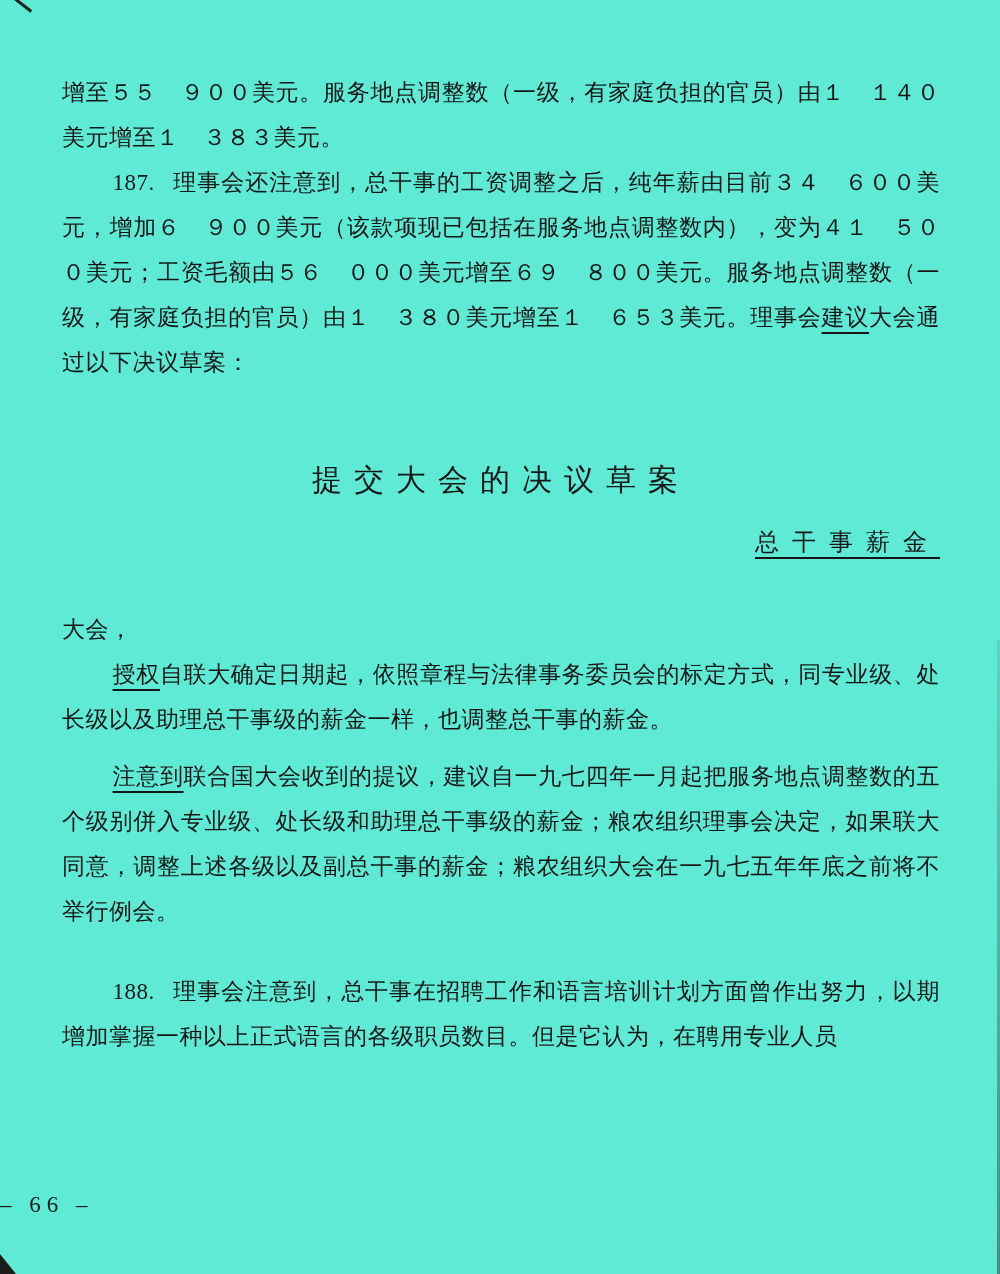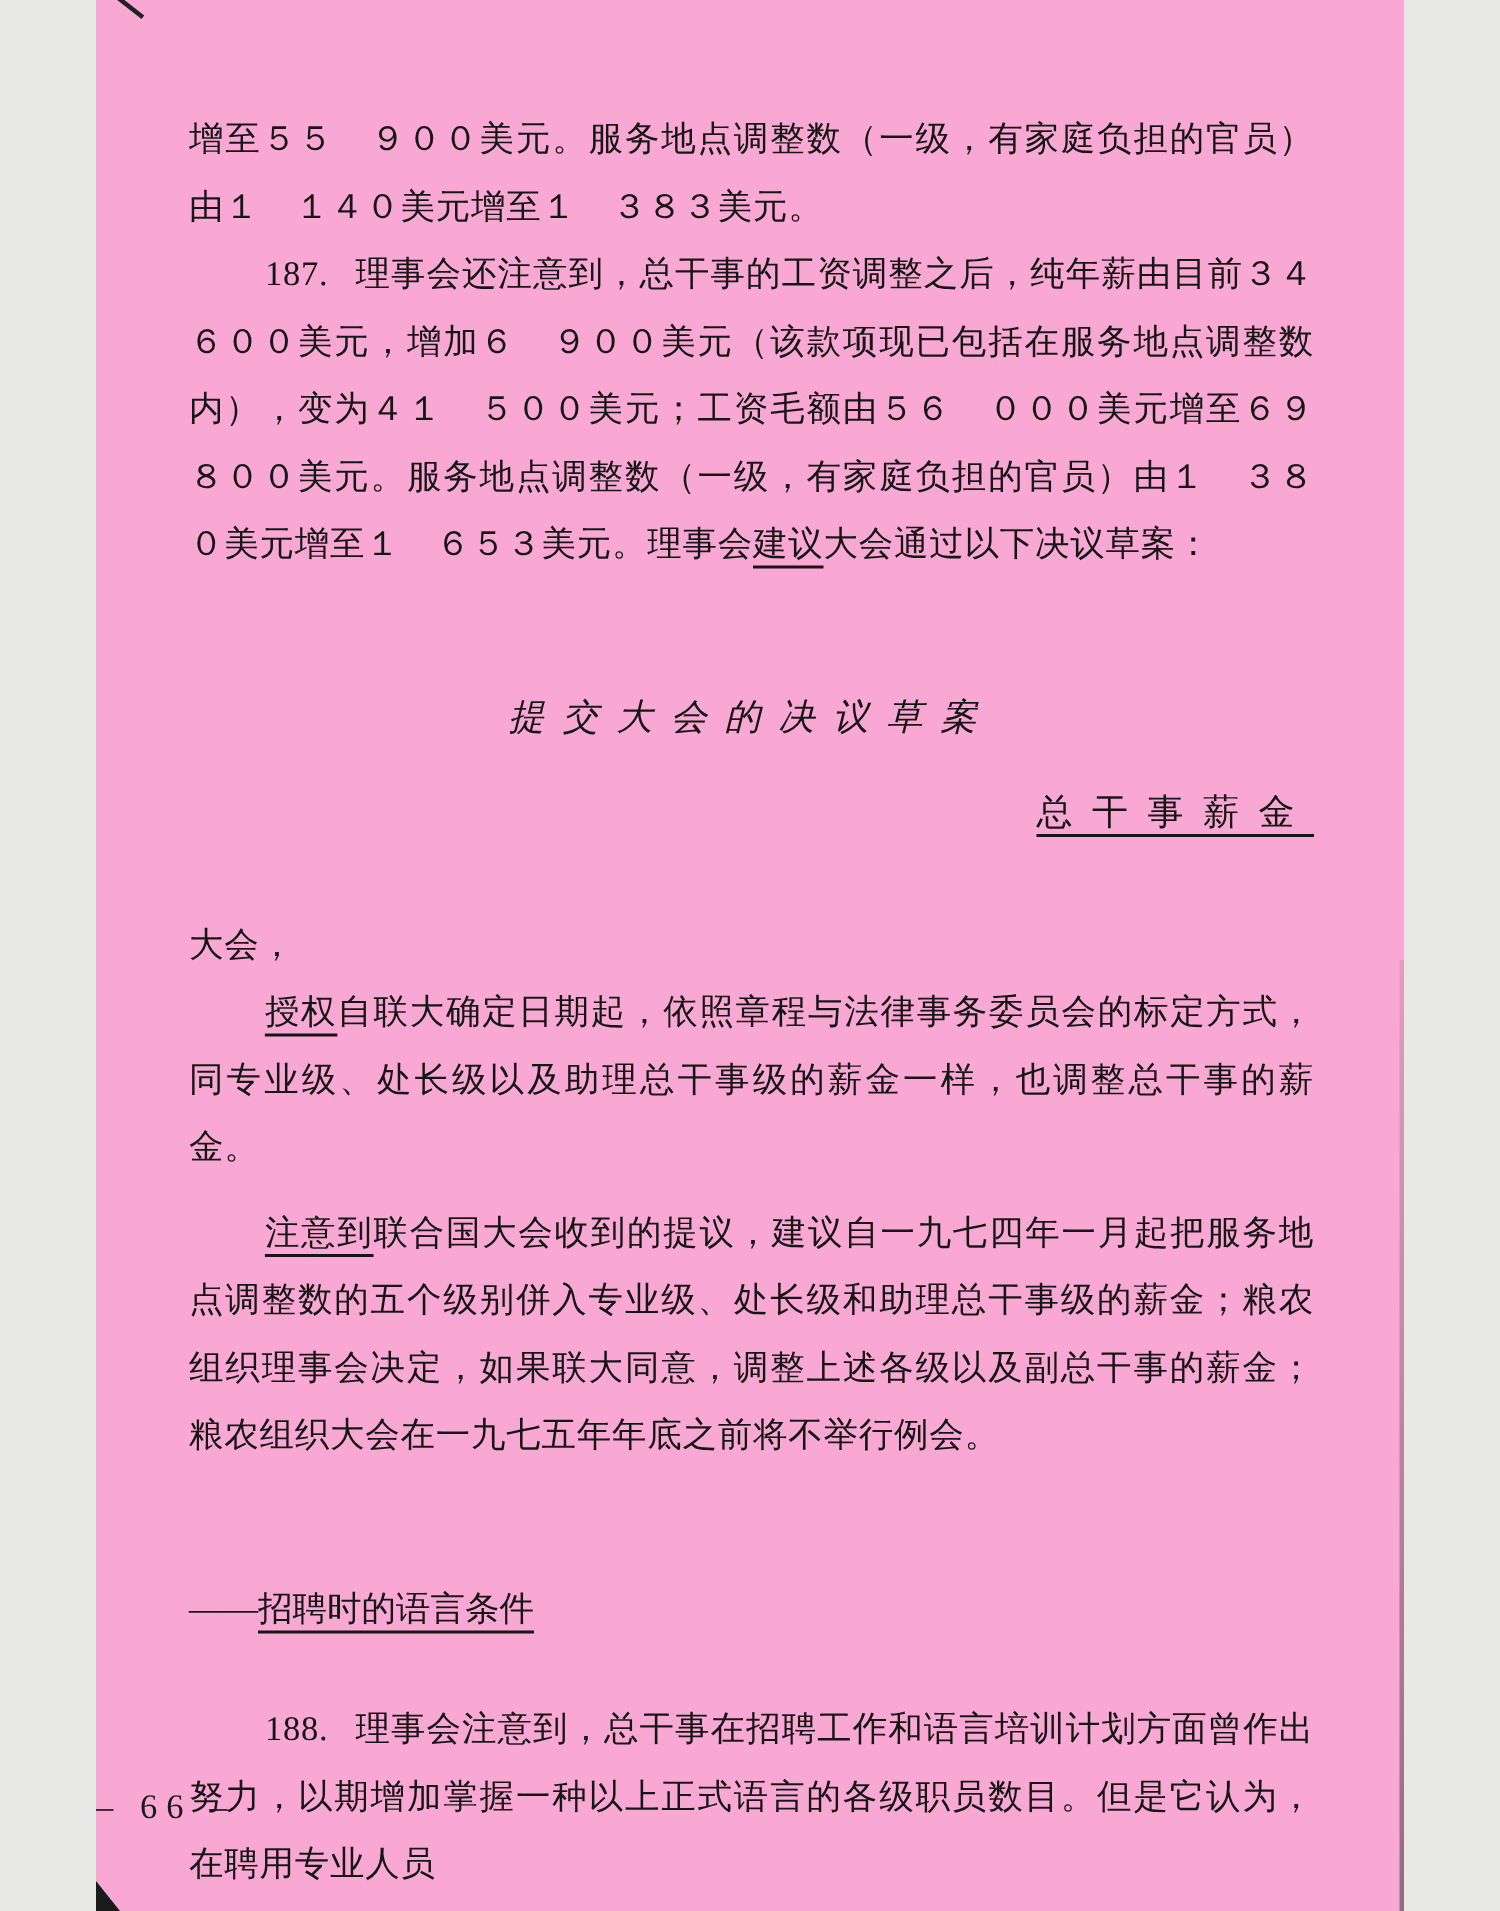--- a/index.html
+++ b/index.html
@@ -2,24 +2,24 @@
 <html><head>
 <meta charset="utf-8">
 <style>
   html, body {
     margin: 0;
     padding: 0;
     background: #e8e8e6;
   }
   .page {
     position: relative;
-    width: 872px;
+    width: 1000px;
     height: 1274px;
     margin: 0 auto;
-    background: #f9a8d4;
+    background: #5eead4;
     color: #161616;
     font-family: "Liberation Serif", "DejaVu Serif", serif;
     overflow: hidden;
   }
   .content {
     position: absolute;
     left: 62px;
     right: 60px;
     top: 70px;
     font-size: 23px;
@@ -41,24 +41,23 @@
     padding-right: 18px;
   }
   .u {
     text-decoration: underline;
     text-decoration-thickness: 2px;
     text-underline-offset: 7px;
   }
   .heading-main {
     margin-top: 72px;
     text-align: center;
-    font-size: 24px;
+    font-size: 30px;
     letter-spacing: 12px;
     line-height: 45px;
-    font-style: italic;
   }
   .heading-sub {
     margin-top: 18px;
     text-align: right;
     font-size: 24px;
     letter-spacing: 13px;
     line-height: 45px;
   }
   .salutation {
     margin-top: 42px;
@@ -125,21 +124,20 @@
     <h2 class="heading-main">提交大会的决议草案</h2>
 
     <h3 class="heading-sub"><span class="u">总干事薪金</span></h3>
 
     <p class="para salutation">大会，</p>
 
     <p class="para indent"><span class="u">授权</span><span>自联大确定日期起，依照章程与法律事务委员会的标定方式，同专业级、处长级以及助理总干事级的薪金一样，也调整总干事的薪金。</span></p>
 
     <p class="para indent p-note"><span class="u">注意到</span><span>联合国大会收到的提议，建议自一九七四年一月起把服务地点调整数的五个级别併入专业级、处长级和助理总干事级的薪金；粮农组织理事会决定，如果联大同意，调整上述各级以及副总干事的薪金；粮农组织大会在一九七五年年底之前将不举行例会。</span></p>
 
-    <p class="section-line"><span>——</span><span class="u">招聘时的语言条件</span></p>
 
     <p class="para indent p-188"><span class="pnum">188.</span><span>理事会注意到，总干事在招聘工作和语言培训计划方面曾作出努力，以期增加掌握一种以上正式语言的各级职员数目。但是它认为，在聘用专业人员</span></p>
 
   </div>
 
   <div class="page-number">– 66 –</div>
 
   <div class="artifact-top-left"></div>
   <div class="artifact-bottom-left"></div>
   <div class="artifact-right-edge"></div>

